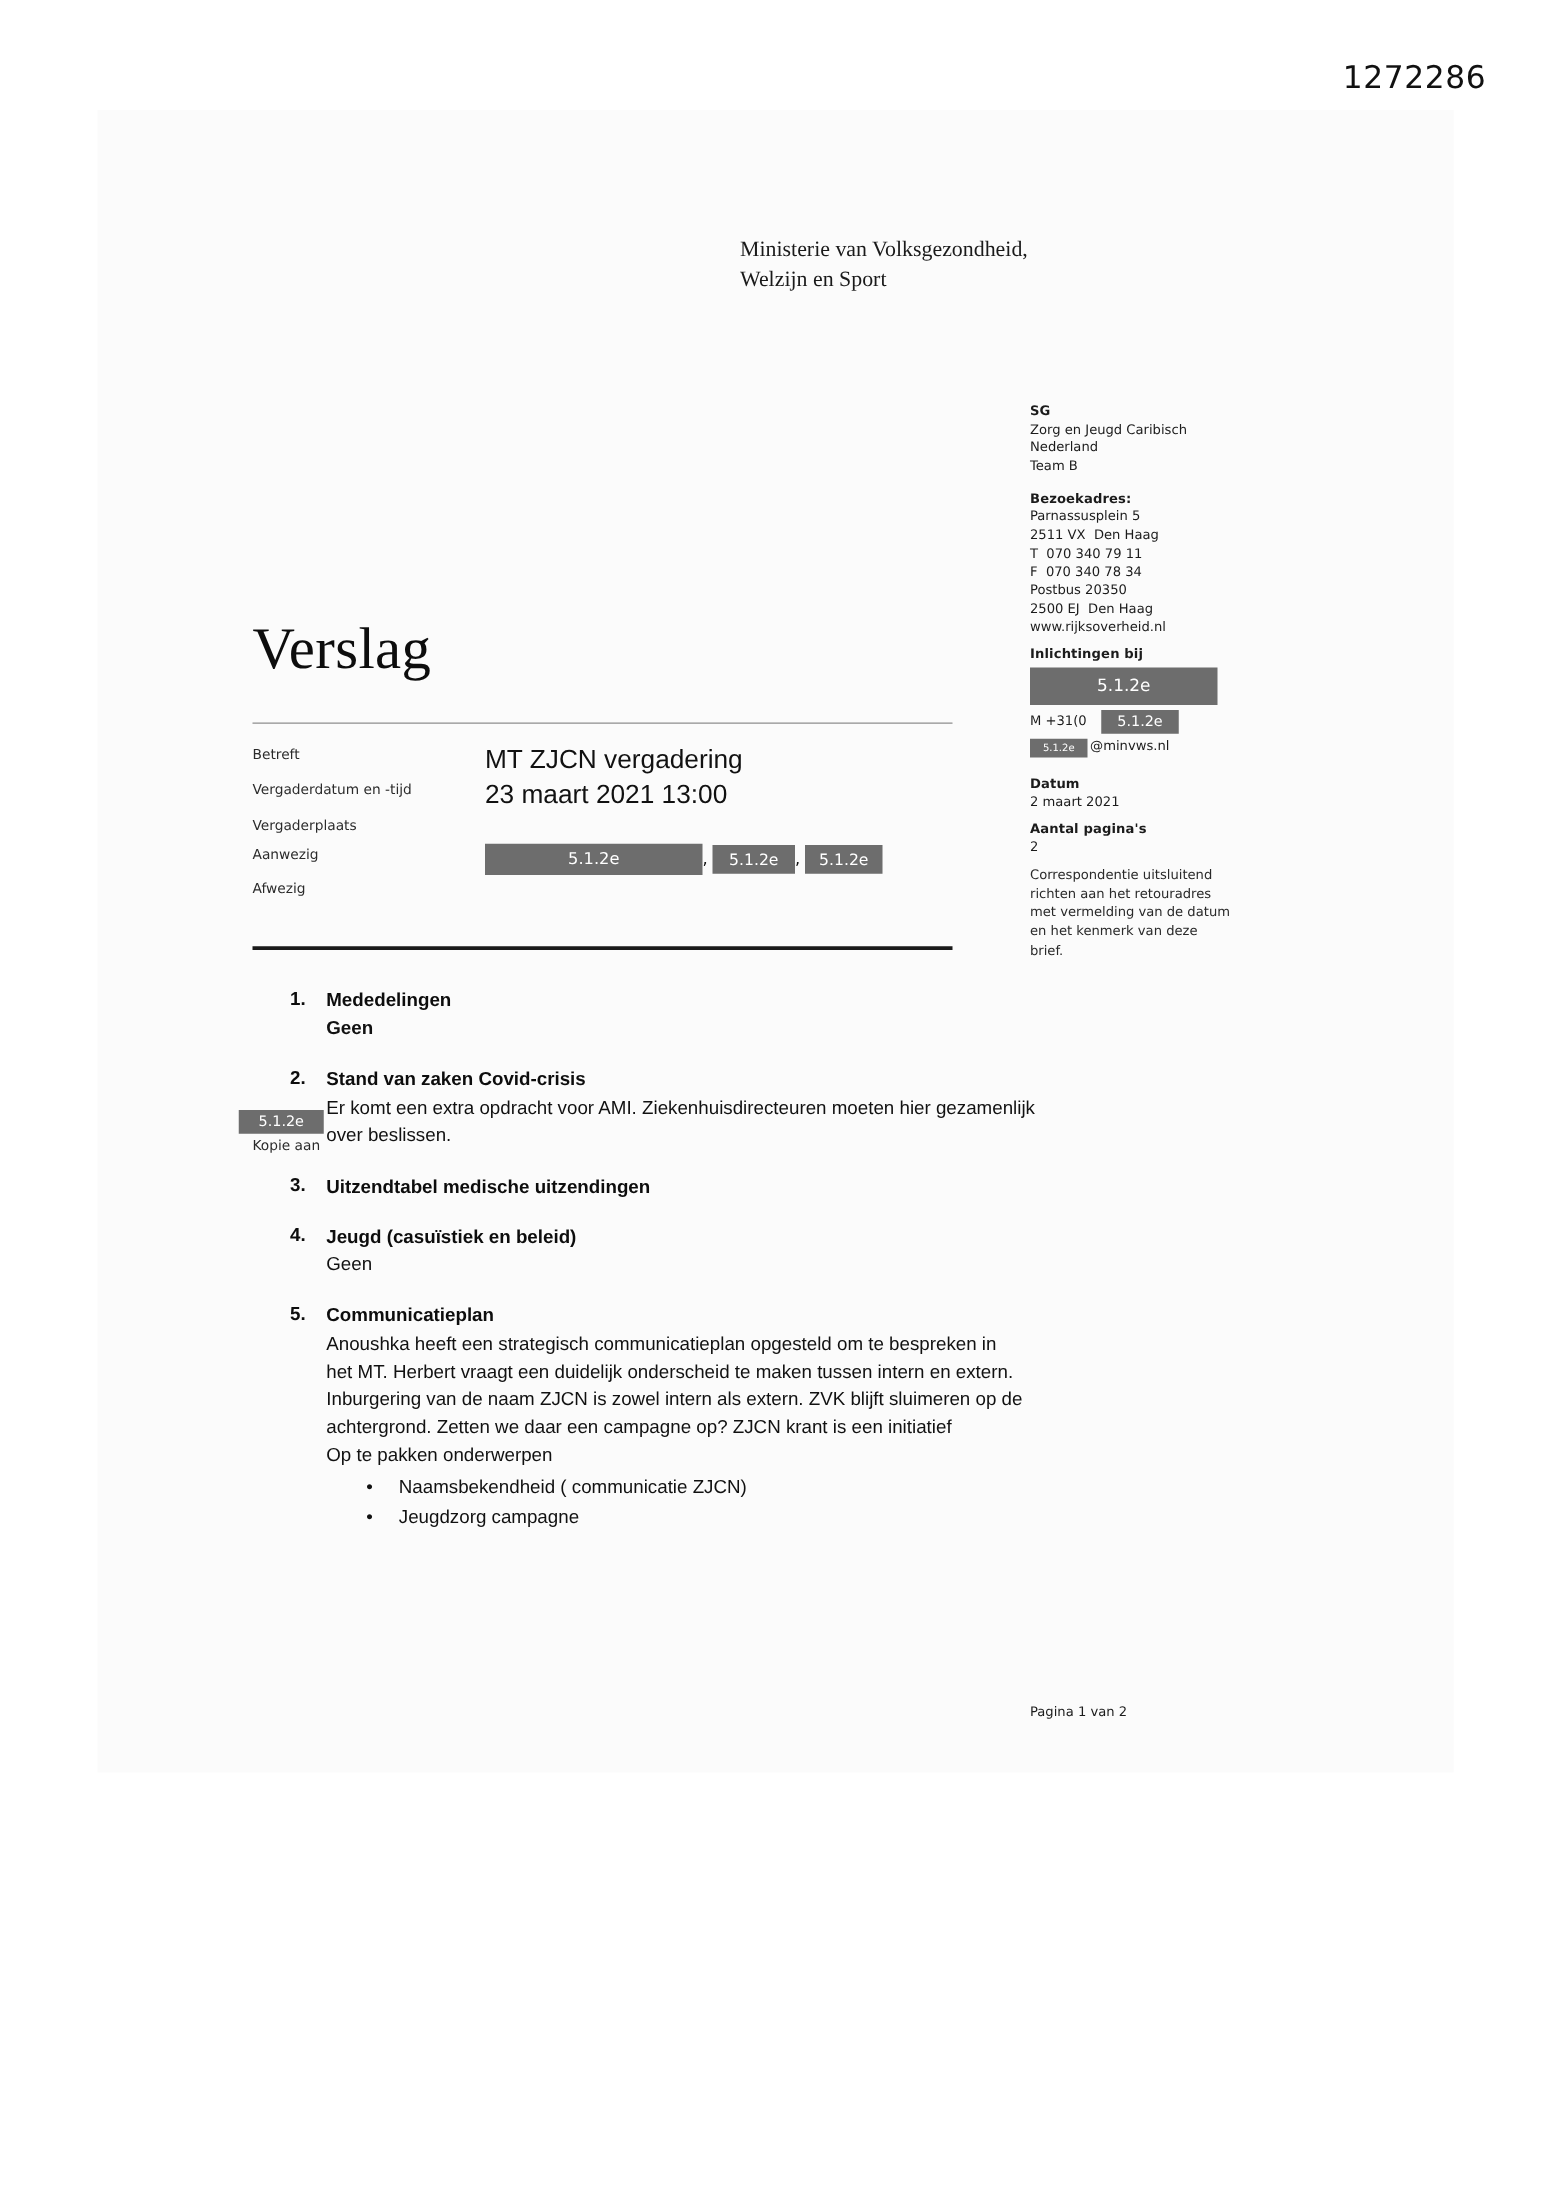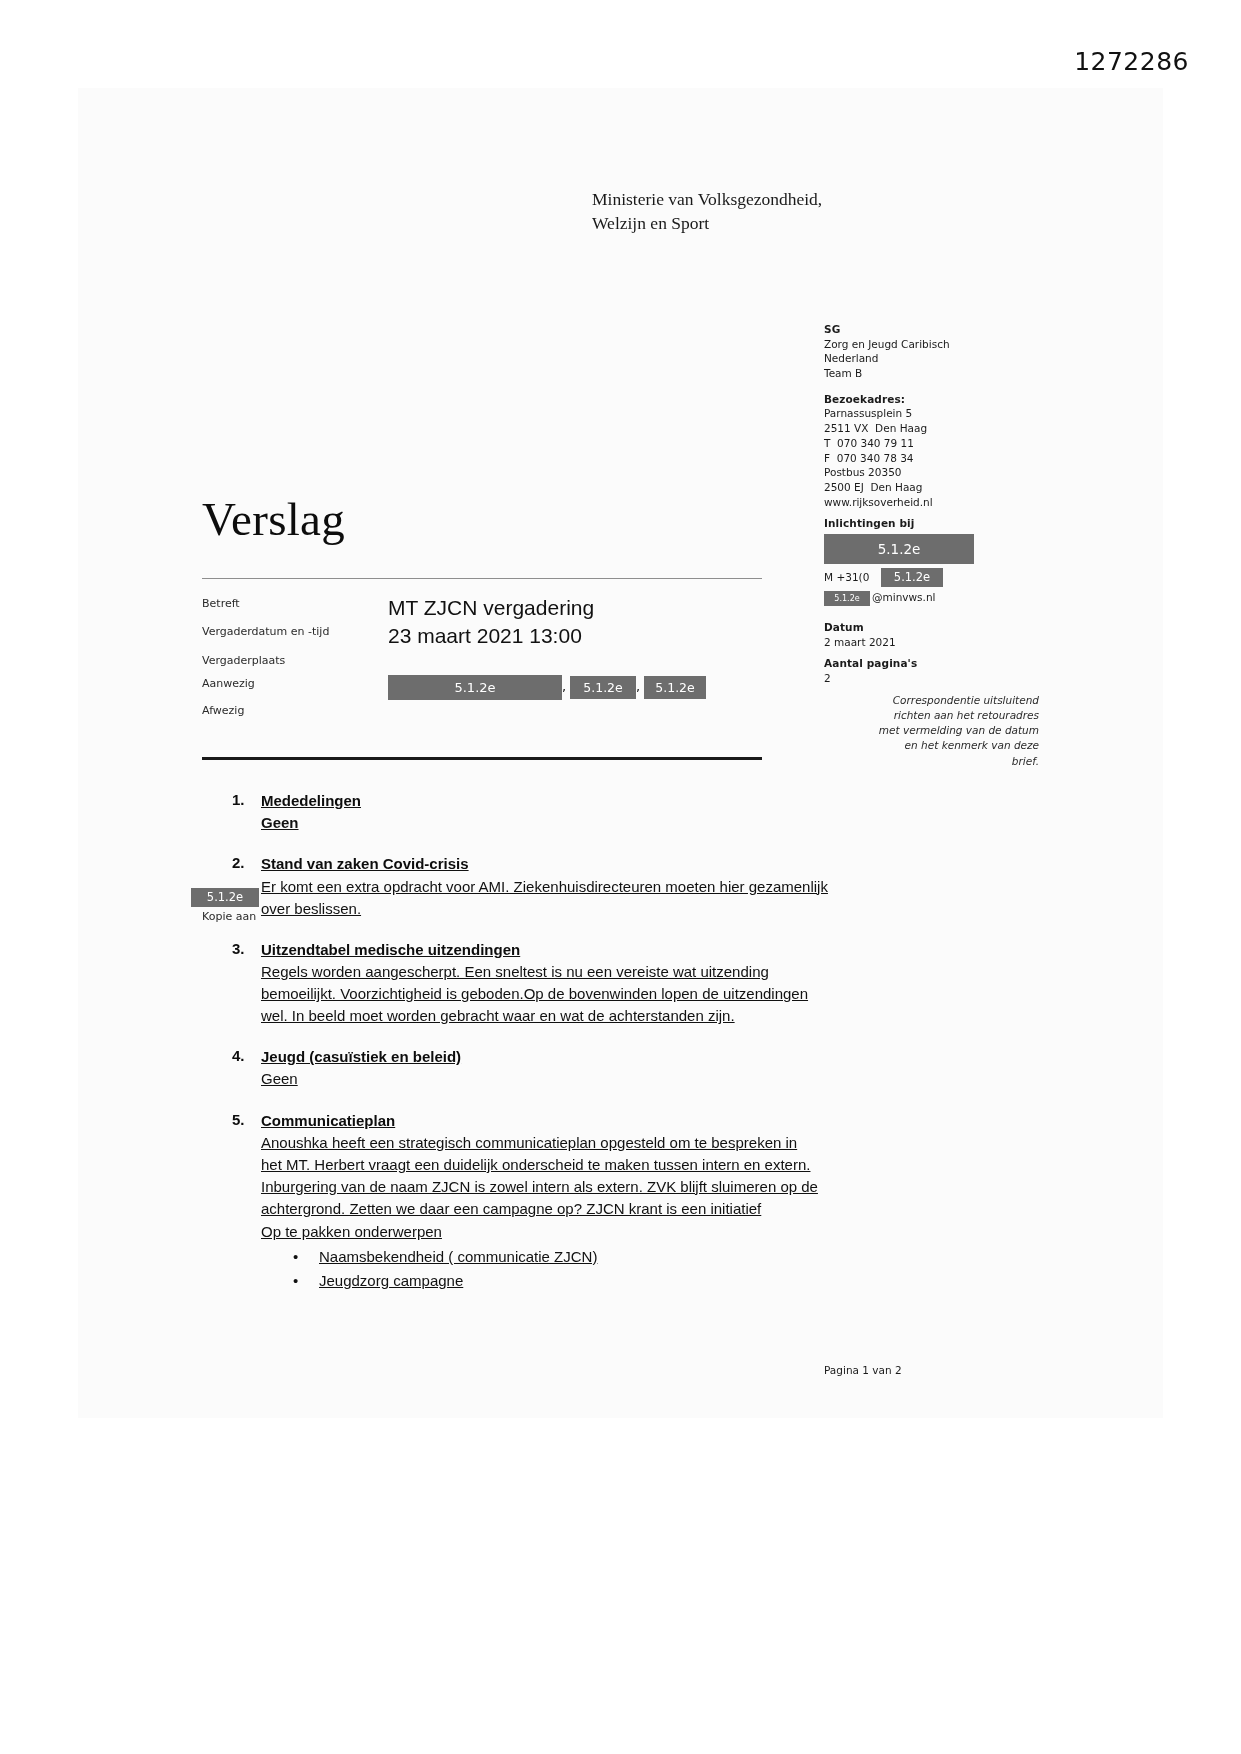--- a/index.html
+++ b/index.html
@@ -72,24 +72,22 @@
   }
   .sb-head {
     font-weight: bold;
     font-size: 10.5px;
     letter-spacing: 0.1px;
   }
   .sb-line { white-space: pre; }
   .sb-gap { height: 11px; }
   .sb-gap-sm { height: 7px; }
   .sb-note {
-    font-style: italic;
     line-height: 1.45;
     color: #2a2a2a;
-    text-align: right;
   }
 
   
   .redact {
     display: inline-block;
     background: #6d6d6d;
     color: #ffffff;
     text-align: center;
     font-family: "DejaVu Sans", sans-serif;
     vertical-align: middle;
@@ -231,21 +229,21 @@
     margin-bottom: 19px;
   }
   .item-num {
     flex: 0 0 29px;
     font-family: "Liberation Sans", sans-serif;
     font-size: 15px;
     font-weight: bold;
     color: #0d0d0d;
     padding-top: 1px;
   }
-  .item-body { flex: 1; text-decoration: underline; }
+  .item-body { flex: 1; }
   .item-title {
     font-family: "Liberation Sans", sans-serif;
     font-size: 15px;
     font-weight: bold;
     color: #0d0d0d;
     line-height: 1.42;
   }
   .item-text {
     font-family: "Liberation Sans", sans-serif;
     font-size: 15px;
@@ -415,21 +413,20 @@
       <div class="item-body">
         <div class="item-title">Stand van zaken Covid-crisis</div>
         <div class="item-text">Er komt een extra opdracht voor AMI. Ziekenhuisdirecteuren moeten hier gezamenlijk over beslissen.</div>
       </div>
     </div>
 
     <div class="item">
       <div class="item-num">3.</div>
       <div class="item-body">
         <div class="item-title">Uitzendtabel medische uitzendingen</div>
-        <div class="item-text" style="max-width:592px;">Regels worden aangescherpt. Een sneltest is nu een vereiste wat uitzending bemoeilijkt. Voorzichtigheid is geboden.Op de bovenwinden lopen de uitzendingen wel. In beeld moet worden gebracht waar en wat de achterstanden zijn.</div>
       </div>
     </div>
 
     <div class="item">
       <div class="item-num">4.</div>
       <div class="item-body">
         <div class="item-title">Jeugd (casuïstiek en beleid)</div>
         <div class="item-text">Geen</div>
       </div>
     </div>

